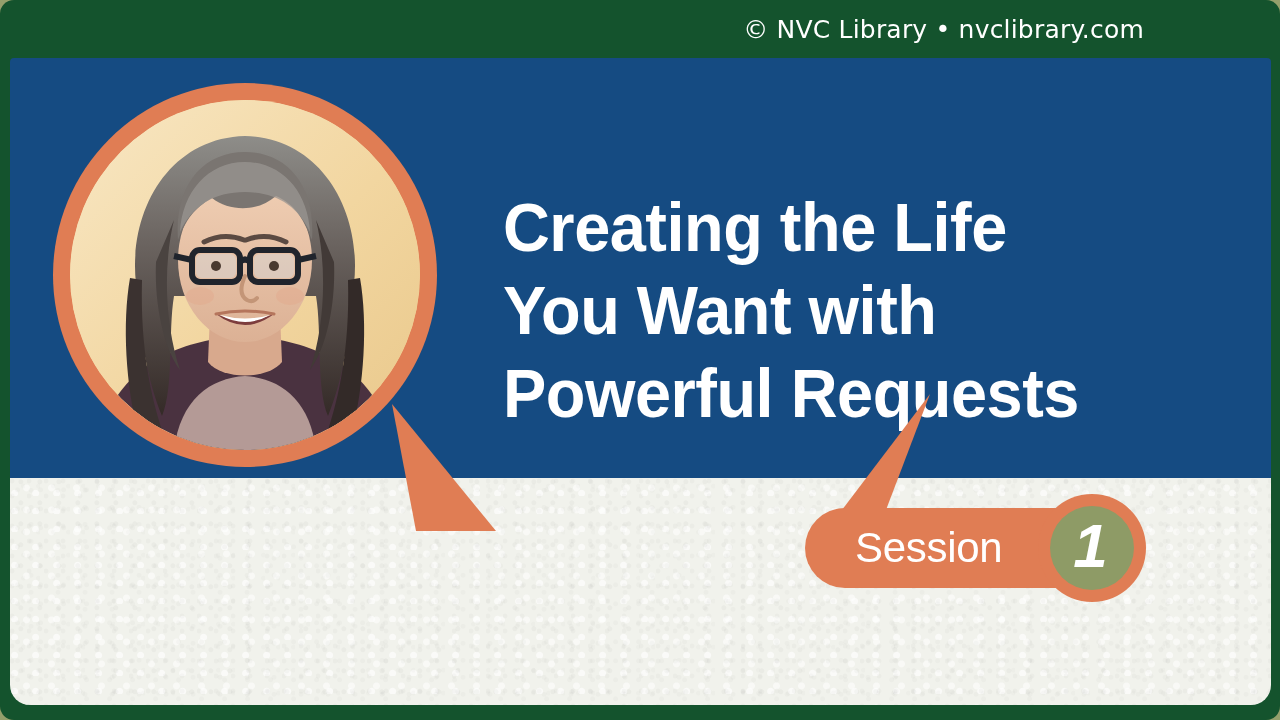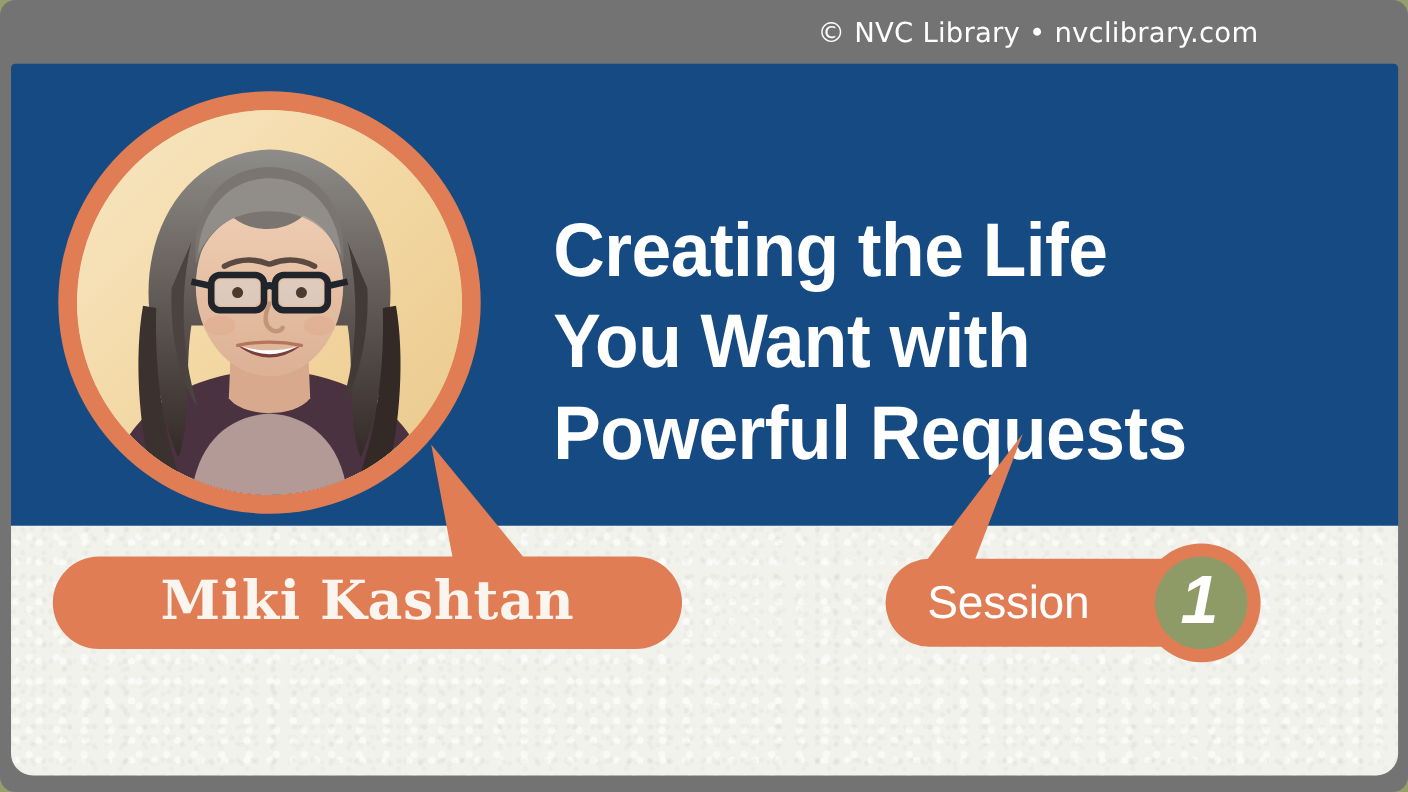--- a/index.html
+++ b/index.html
@@ -6,21 +6,21 @@
   html,body { width:1280px; height:720px; overflow:hidden; }
   body {
     font-family:"Liberation Sans", sans-serif;
     background:#949f6b;
     position:relative;
   }
 
   
   #slide {
     position:absolute; left:0; top:0; width:1280px; height:720px;
-    background:#737373; border-radius:14px; overflow:hidden;
+    background:#14532d; border-radius:14px; overflow:hidden;
   }
 
   
   #copyright-bar {
     position:absolute; left:0; top:0; width:1280px; height:58px;
     display:flex; align-items:center; justify-content:flex-end;
     padding-right:136px;
   }
   #copyright-text {
     color:#ffffff; font-size:25px; letter-spacing:.2px;
@@ -100,21 +100,21 @@
 
   
   #session-pill {
     position:absolute; left:805px; top:508px; width:330px; height:80px;
     background:#e07d54; border-radius:40px;
     display:flex; align-items:center; z-index:8;
   }
   #session-text {
     color:#ffffff; font-family:"Liberation Sans", sans-serif;
     font-weight:400; font-size:42px; white-space:nowrap;
-    margin-left:38px; letter-spacing:-.3px;
+    margin-left:50px; letter-spacing:-.3px;
   }
   #session-number-badge {
     position:absolute; left:1038px; top:494px; width:108px; height:108px;
     border-radius:50%; background:#e07d54;
     display:flex; align-items:center; justify-content:center; z-index:9;
   }
   #session-number-inner {
     width:84px; height:84px; border-radius:50%; background:#8e9b66;
     display:flex; align-items:center; justify-content:center;
   }
@@ -224,23 +224,20 @@
           <ellipse cx="130" cy="196" rx="14" ry="9" fill="#e2a98c" opacity=".45"></ellipse>
           <ellipse cx="220" cy="196" rx="14" ry="9" fill="#e2a98c" opacity=".45"></ellipse>
 
           <path d="M104 120 C92 170 96 228 110 270 C96 252 84 210 86 162 Z" fill="#4a4340"></path>
           <path d="M246 120 C258 170 254 228 240 270 C254 252 266 210 264 162 Z" fill="#423a37"></path>
         </g>
       </svg>
     </div>
   </div>
 
-  <div id="name-pill">
-    <span id="name-text">Miki Kashtan</span>
-  </div>
 
   <div id="session-pill">
     <span id="session-text">Session</span>
   </div>
   <div id="session-number-badge">
     <div id="session-number-inner">
       <span id="session-number">1</span>
     </div>
   </div>
 

